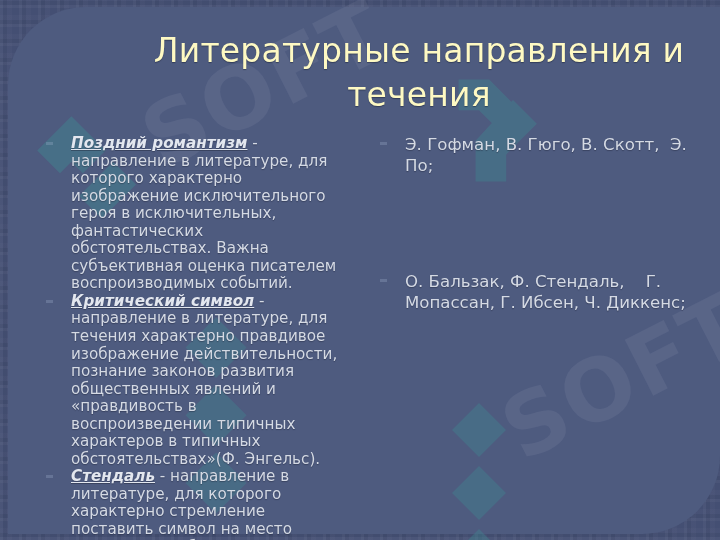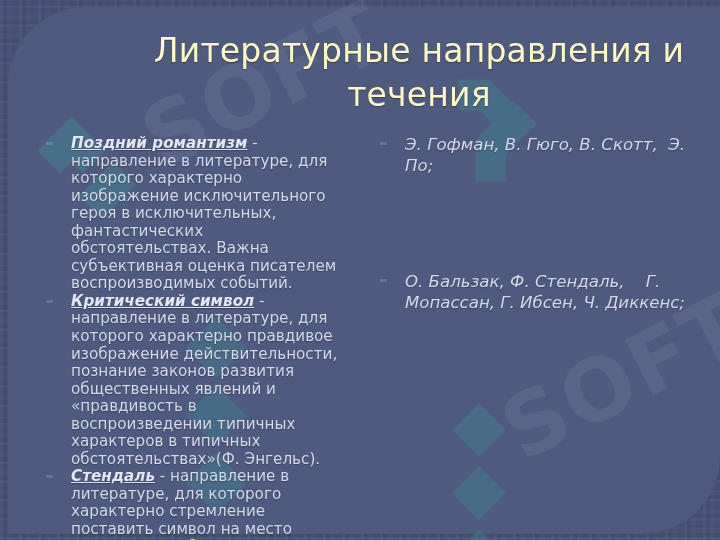--- a/index.html
+++ b/index.html
@@ -124,21 +124,20 @@
     font-style: italic;
     text-decoration: underline;
     color: #e3e7ef;
   }
 
   
   #col-right .bullet-text {
     font-size: 16.6px;
     line-height: 1.24;
     white-space: pre-wrap;
-    font-style: italic;
   }
   .spacer-1 { height: 96px; }
   .spacer-2 { height: 92px; }
 </style>
 </head>
 <body>
 
 <div id="slide">
 
   <div id="frame-texture"></div>
@@ -184,21 +183,21 @@
 
       <div class="col" id="col-left">
 
         <div class="bullet-row">
           <span class="bullet-dot"></span>
           <span class="bullet-text"><span class="term">Поздний романтизм</span><span> - направление в литературе, для которого характерно изображение исключительного героя в исключительных, фантастических обстоятельствах. Важна субъективная оценка писателем воспроизводимых событий.</span></span>
         </div>
 
         <div class="bullet-row">
           <span class="bullet-dot"></span>
-          <span class="bullet-text"><span class="term">Критический символ</span><span> -  направление в литературе, для которого характерно правдивое изображение действительности, познание законов развития общественных явлений и «правдивость в воспроизведении типичных характеров в типичных обстоятельствах»(Ф. Энгельс).</span></span>
+          <span class="bullet-text"><span class="term">Критический символ</span><span> -  направление в литературе, для течения характерно правдивое изображение действительности, познание законов развития общественных явлений и «правдивость в воспроизведении типичных характеров в типичных обстоятельствах»(Ф. Энгельс).</span></span>
         </div>
 
         <div class="bullet-row">
           <span class="bullet-dot"></span>
           <span class="bullet-text"><span class="term">Стендаль</span><span> - направление в литературе, для которого характерно стремление поставить символ на место конкретного образа, что противостояло натуралистической приземлённости, фотографичности.</span></span>
         </div>
 
       </div>
 
       <div class="col" id="col-right">

